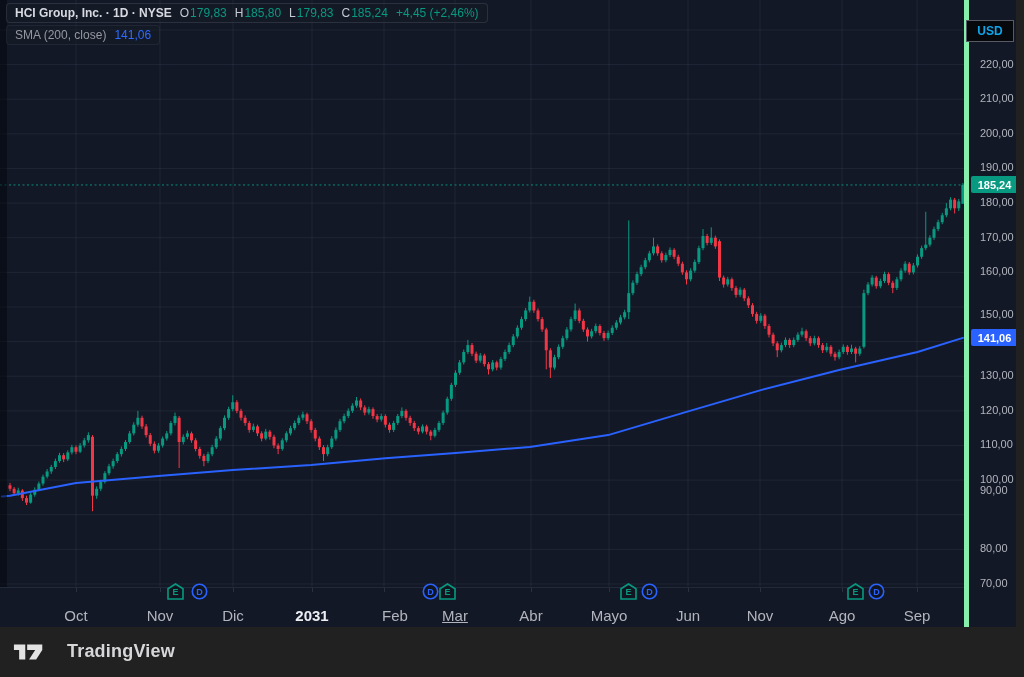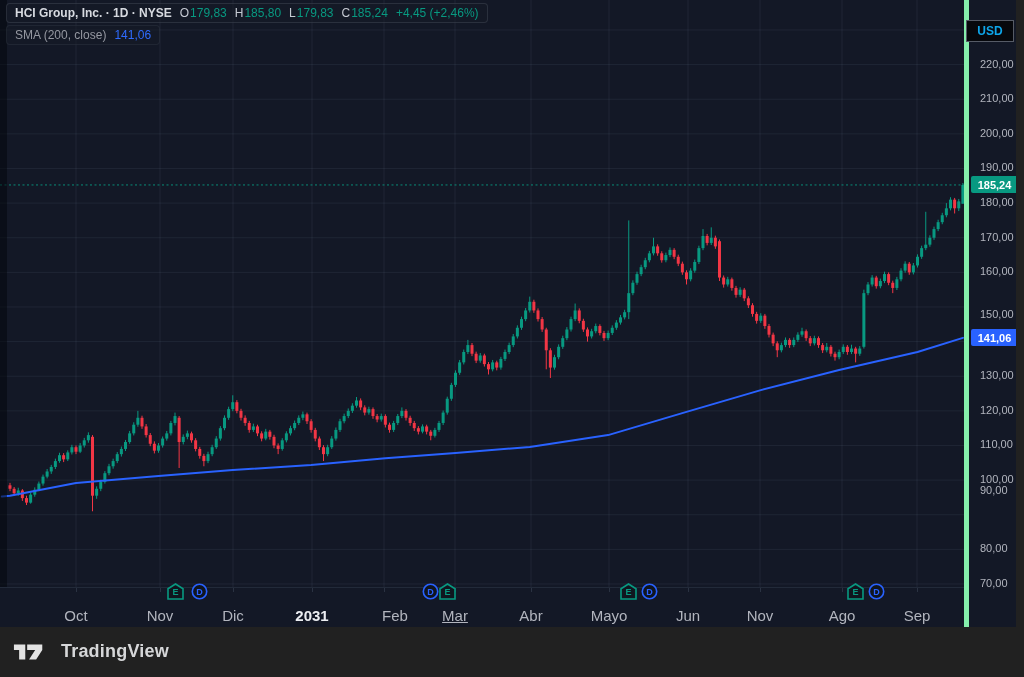--- a/index.html
+++ b/index.html
@@ -30,21 +30,21 @@
     border:1px solid #565b66;border-radius:0;color:#0ea5e9;font-size:12px;font-weight:700;
     display:flex;align-items:center;justify-content:center;z-index:6;cursor:pointer;}
   
   .time-axis{position:absolute;left:0;top:587px;width:964px;height:40px;border-top:1px solid #222a39;}
   .tlabel{position:absolute;top:19px;transform:translateX(-50%);font-size:15px;color:#b2b5be;}
   .tlabel.em{color:#eceef2;font-weight:700;}
   .ttick{position:absolute;top:0;width:1px;height:4px;background:#2a3242;}
   .event-badge{position:absolute;top:-5px;width:17px;height:17px;}
   
   .footer{position:absolute;left:0;top:627px;width:1024px;height:50px;background:#212121;}
-  .brand{position:absolute;left:13px;top:10px;display:flex;align-items:center;gap:14px;cursor:pointer;}
+  .brand{position:absolute;left:13px;top:10px;display:flex;align-items:center;gap:20px;cursor:pointer;}
   .brand-text{font-size:18px;font-weight:700;color:#d6d7d9;letter-spacing:0.2px;}
 </style>
 </head>
 <body>
 
 <div class="stage">
   <div class="widget">
     <svg class="chart-svg" width="964" height="587">
         <g>
           <line x1="0" x2="964" y1="583.9876128118917" y2="583.9876128118917" stroke="rgba(160,172,200,0.09)" stroke-width="1"></line>

